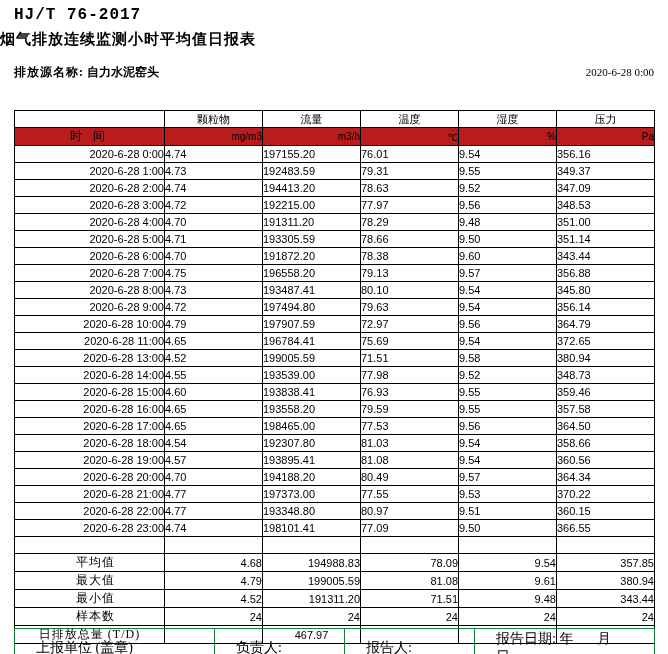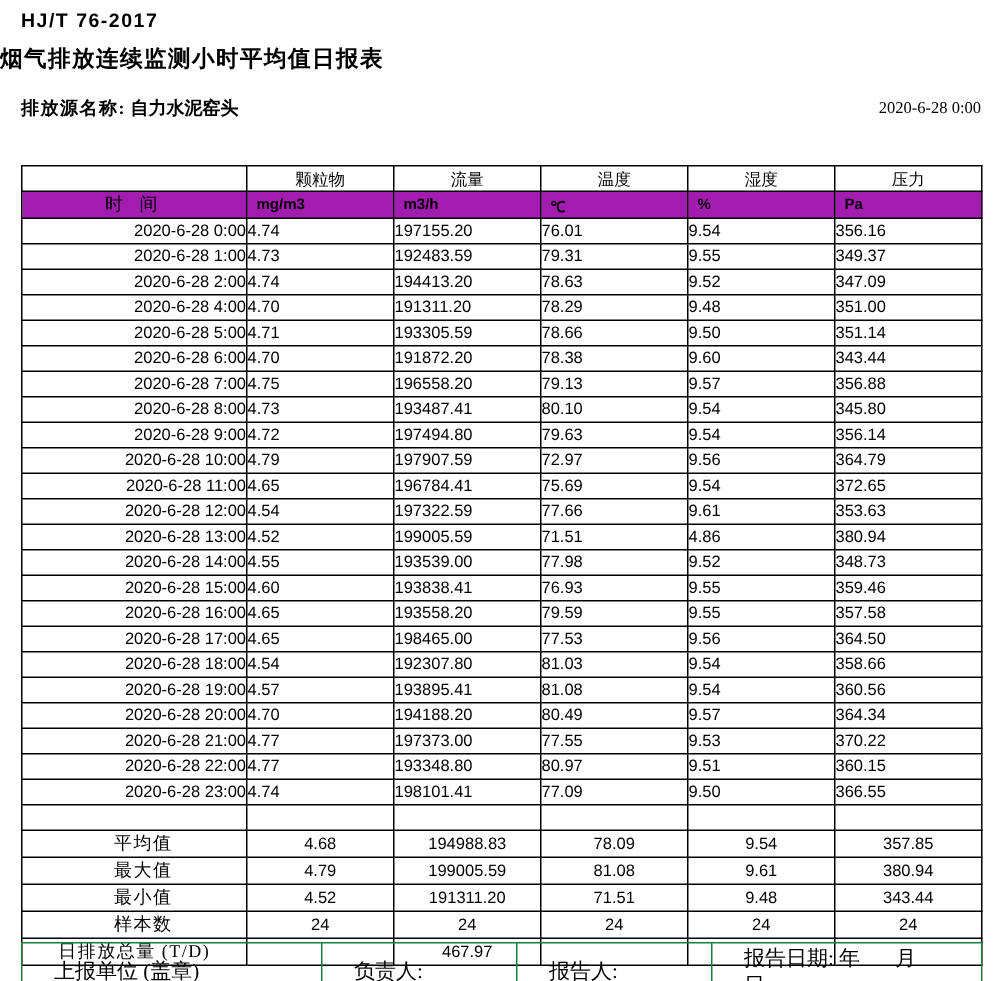--- a/index.html
+++ b/index.html
@@ -19,22 +19,22 @@
     position: relative;
     width: 668px;
     height: 654px;
     box-sizing: border-box;
     padding: 0;
   }
   .std-code {
     position: absolute;
     left: 14px;
     top: 6px;
-    font-size: 13px;
-    font-family: Liberation Sans, sans-serif;
+    font-size: 16px;
+    font-family: Liberation Mono, monospace;
     font-weight: bold;
     letter-spacing: 1px;
   }
   .doc-title {
     position: absolute;
     left: 0;
     right: 0;
     top: 30px;
     text-align: left;
     font-size: 15px;
@@ -79,34 +79,33 @@
   .col-data { width: 98px; }
 
   .hdr-param {
     text-align: center;
     font-size: 12px;
     height: 26px;
     font-family: "Liberation Serif", serif;
   }
   .hdr-blank { }
   .unit-row td {
-    background: #a21caf;
+    background: #b91c1c;
     height: 16px;
   }
   .unit-row td.time-cell {
     text-align: center;
     font-size: 12px;
     font-family: "Liberation Serif", serif;
     letter-spacing: 4px;
   }
   .unit-row td.unit-cell {
     padding-left: 6px;
-    text-align: left;
+    text-align: right;
     font-size: 10px;
-    font-weight: bold;
   }
   td.time-cell-data {
     text-align: right;
     padding-right: 8px;
     font-size: 11px;
   }
   td.num {
     text-align: left;
     padding-left: 6px;
     font-size: 11px;
@@ -115,21 +114,21 @@
     height: 16px;
   }
   .summary td.label {
     text-align: center;
     font-size: 12px;
     font-family: "Liberation Serif", serif;
     letter-spacing: 1px;
     padding-left: 12px;
   }
   .summary td.val {
-    text-align: center;
+    text-align: right;
     font-size: 11px;
   }
   .total-row td.label {
     text-align: center;
     font-size: 12px;
     font-family: "Liberation Serif", serif;
     letter-spacing: 1px;
   }
   .total-row td.val {
     text-align: center;
@@ -225,20 +224,28 @@
       </tr>
       <tr>
         <td class="time-cell-data">2020-6-28 2:00</td>
         <td class="num">4.74</td>
         <td class="num">194413.20</td>
         <td class="num">78.63</td>
         <td class="num">9.52</td>
         <td class="num">347.09</td>
       </tr>
       <tr>
+        <td class="time-cell-data">2020-6-28 3:00</td>
+        <td class="num">4.72</td>
+        <td class="num">192215.00</td>
+        <td class="num">77.97</td>
+        <td class="num">9.56</td>
+        <td class="num">348.53</td>
+      </tr>
+      <tr>
         <td class="time-cell-data">2020-6-28 4:00</td>
         <td class="num">4.70</td>
         <td class="num">191311.20</td>
         <td class="num">78.29</td>
         <td class="num">9.48</td>
         <td class="num">351.00</td>
       </tr>
       <tr>
         <td class="time-cell-data">2020-6-28 5:00</td>
         <td class="num">4.71</td>
@@ -289,33 +296,25 @@
       </tr>
       <tr>
         <td class="time-cell-data">2020-6-28 11:00</td>
         <td class="num">4.65</td>
         <td class="num">196784.41</td>
         <td class="num">75.69</td>
         <td class="num">9.54</td>
         <td class="num">372.65</td>
       </tr>
       <tr>
-        <td class="time-cell-data">2020-6-28 12:00</td>
-        <td class="num">4.54</td>
-        <td class="num">197322.59</td>
-        <td class="num">77.66</td>
-        <td class="num">9.61</td>
-        <td class="num">353.63</td>
-      </tr>
-      <tr>
         <td class="time-cell-data">2020-6-28 13:00</td>
         <td class="num">4.52</td>
         <td class="num">199005.59</td>
         <td class="num">71.51</td>
-        <td class="num">4.86</td>
+        <td class="num">9.58</td>
         <td class="num">380.94</td>
       </tr>
       <tr>
         <td class="time-cell-data">2020-6-28 14:00</td>
         <td class="num">4.55</td>
         <td class="num">193539.00</td>
         <td class="num">77.98</td>
         <td class="num">9.52</td>
         <td class="num">348.73</td>
       </tr>

